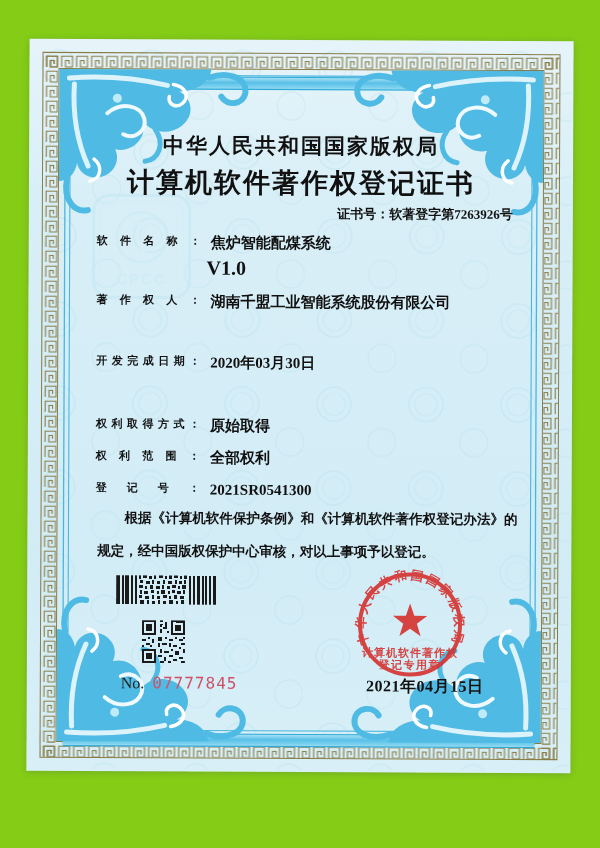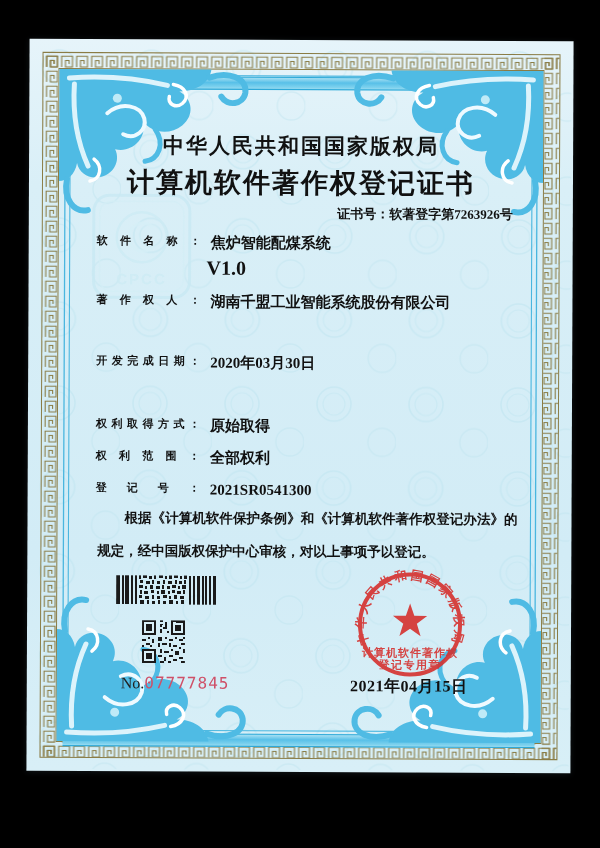--- a/index.html
+++ b/index.html
@@ -1,16 +1,16 @@
 <!DOCTYPE html>
 <html><head>
 <meta charset="utf-8">
 <style>
   html,body{margin:0;padding:0;background:#fdfdfd;}
-  .stage{position:relative;width:600px;height:848px;overflow:hidden;background:#000000;
+  .stage{position:relative;width:600px;height:848px;overflow:hidden;background:#84cc16;
          font-family:"Liberation Sans","DejaVu Sans",sans-serif;}
   .paper{position:absolute;left:28px;top:40px;width:544px;height:732px;
          background:linear-gradient(180deg,#e6f4fa 0%,#d9eff7 20%,#d2ecf6 70%,#d8eff7 100%);
          box-shadow:0 1px 6px rgba(60,80,90,.28);transform:rotate(.25deg);transform-origin:50% 50%;}
   .deco{position:absolute;left:0;top:0;width:544px;height:732px;z-index:1;}
   .txt{position:absolute;z-index:3;color:#111;}
   .authority{top:92px;left:0;width:100%;text-align:center;font-size:21px;font-weight:bold;
              letter-spacing:2px;font-family:"Liberation Serif","DejaVu Serif",serif;}
   .title{top:125px;left:0;width:100%;text-align:center;font-size:27px;font-weight:bold;
          letter-spacing:2px;font-family:"Liberation Serif","DejaVu Serif",serif;}
@@ -19,24 +19,24 @@
   .row{left:68px;font-size:15px;font-weight:bold;white-space:nowrap;}
   .flabel{display:inline-block;width:104px;font-size:11px;text-align:justify;text-align-last:justify;
           -moz-text-align-last:justify;vertical-align:top;}
   .fvalue{margin-left:6px;font-family:"Liberation Serif","DejaVu Serif",serif;}
   .version{left:178px;font-size:20px;font-weight:bold;font-family:"Liberation Serif","DejaVu Serif",serif;}
   .statement{top:462px;left:70px;width:420px;font-size:13.5px;font-weight:bold;line-height:33px;
              text-indent:2em;text-align:justify;margin:0;}
   .codes{position:absolute;z-index:3;}
   .serial{top:634px;left:94px;font-size:16px;}
   .serial .no{font-family:Liberation Serif, serif;color:#222;}
-  .serial .digits{font-family:"DejaVu Sans Mono","Liberation Mono",monospace;
+  .serial .digits{margin-left:8px;font-family:"DejaVu Sans Mono","Liberation Mono",monospace;
                   color:#cf5068;letter-spacing:1px;}
   .sealwrap{position:absolute;left:316px;top:517px;width:134px;height:134px;z-index:2;}
-  .sealdate{top:636px;left:300px;width:164px;text-align:center;font-size:16px;font-weight:bold;
+  .sealdate{top:636px;left:316px;width:164px;text-align:center;font-size:16px;font-weight:bold;
             font-family:"Liberation Serif","DejaVu Serif",serif;letter-spacing:.5px;}
 </style>
 </head>
 <body>
 
 <div class="stage">
  <div class="paper">
 
   <svg class="deco" viewBox="0 0 544 732">
     <defs>

